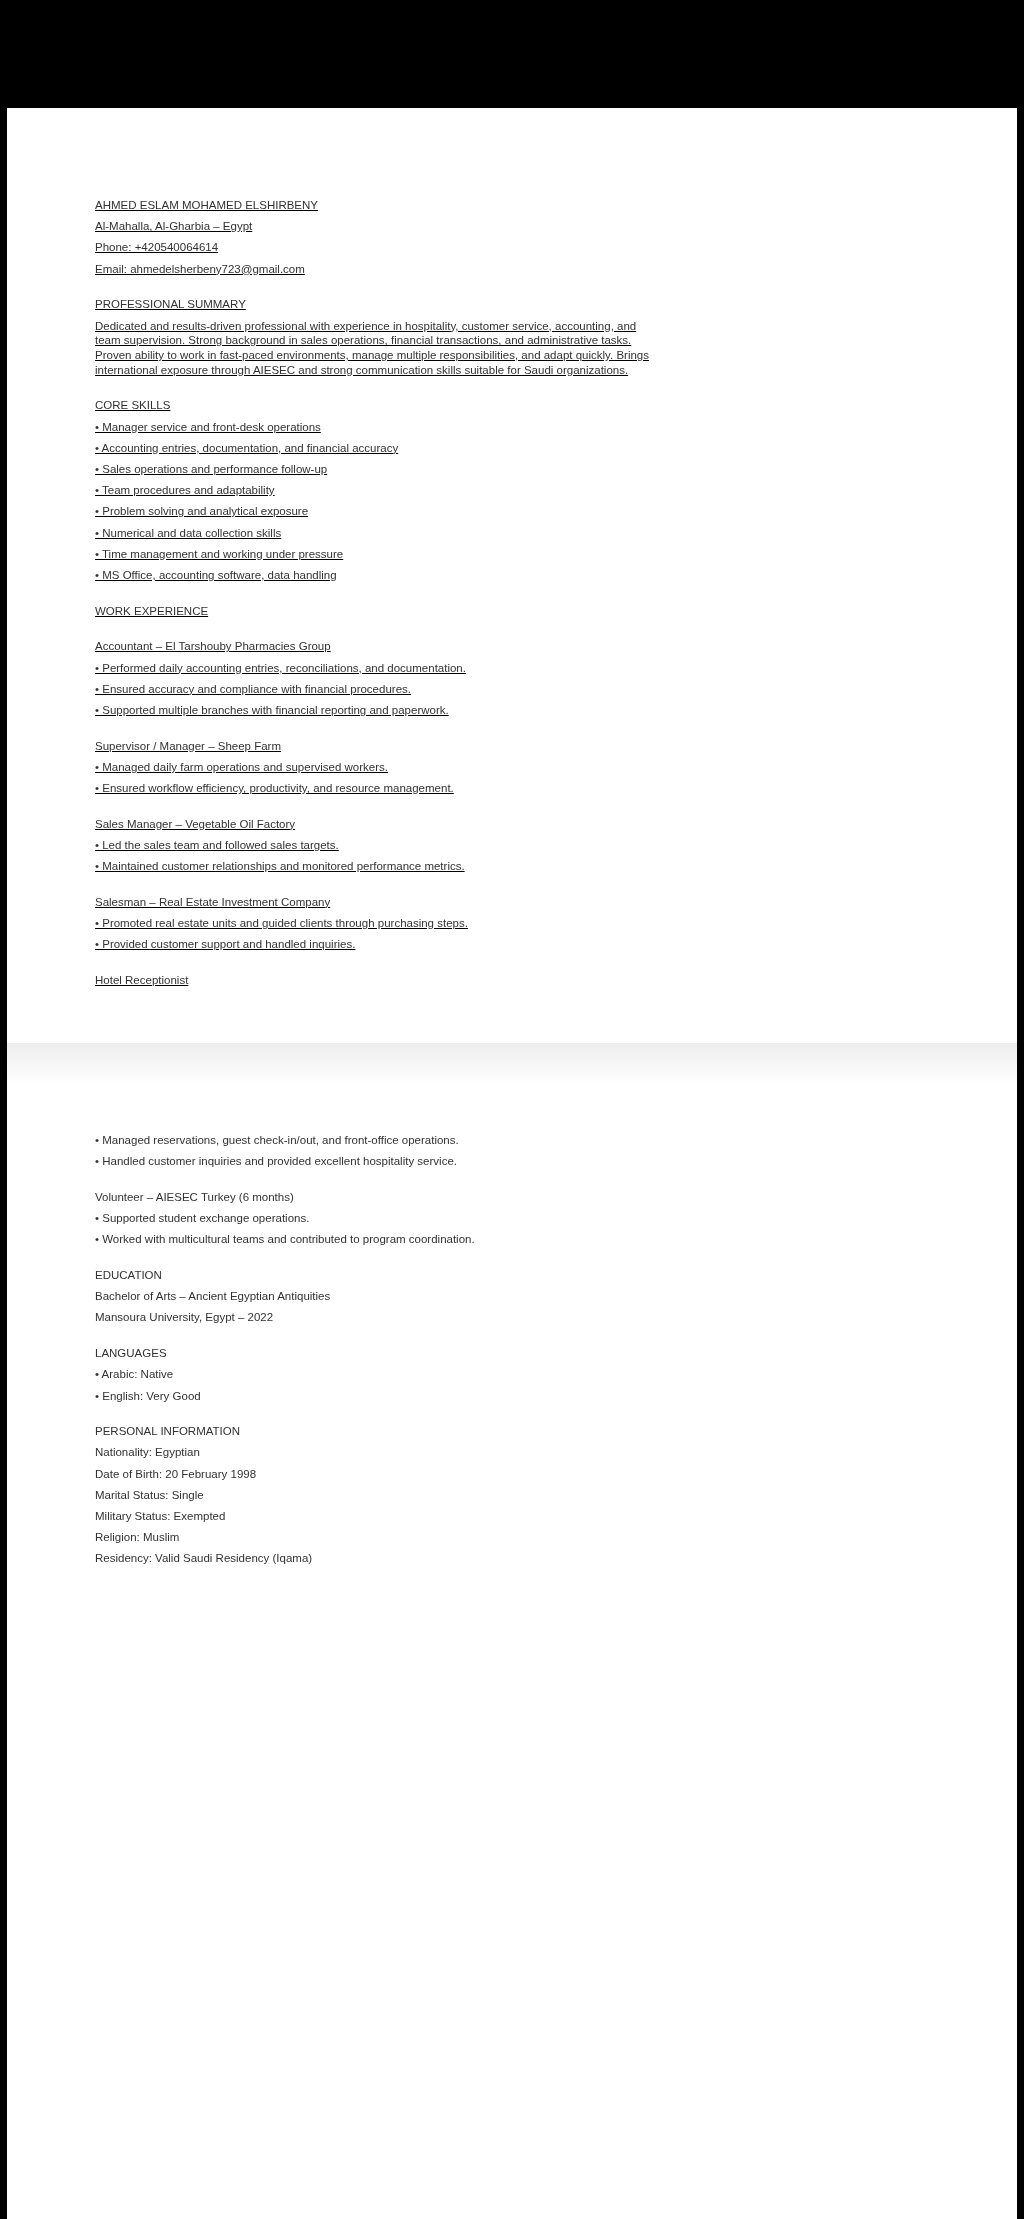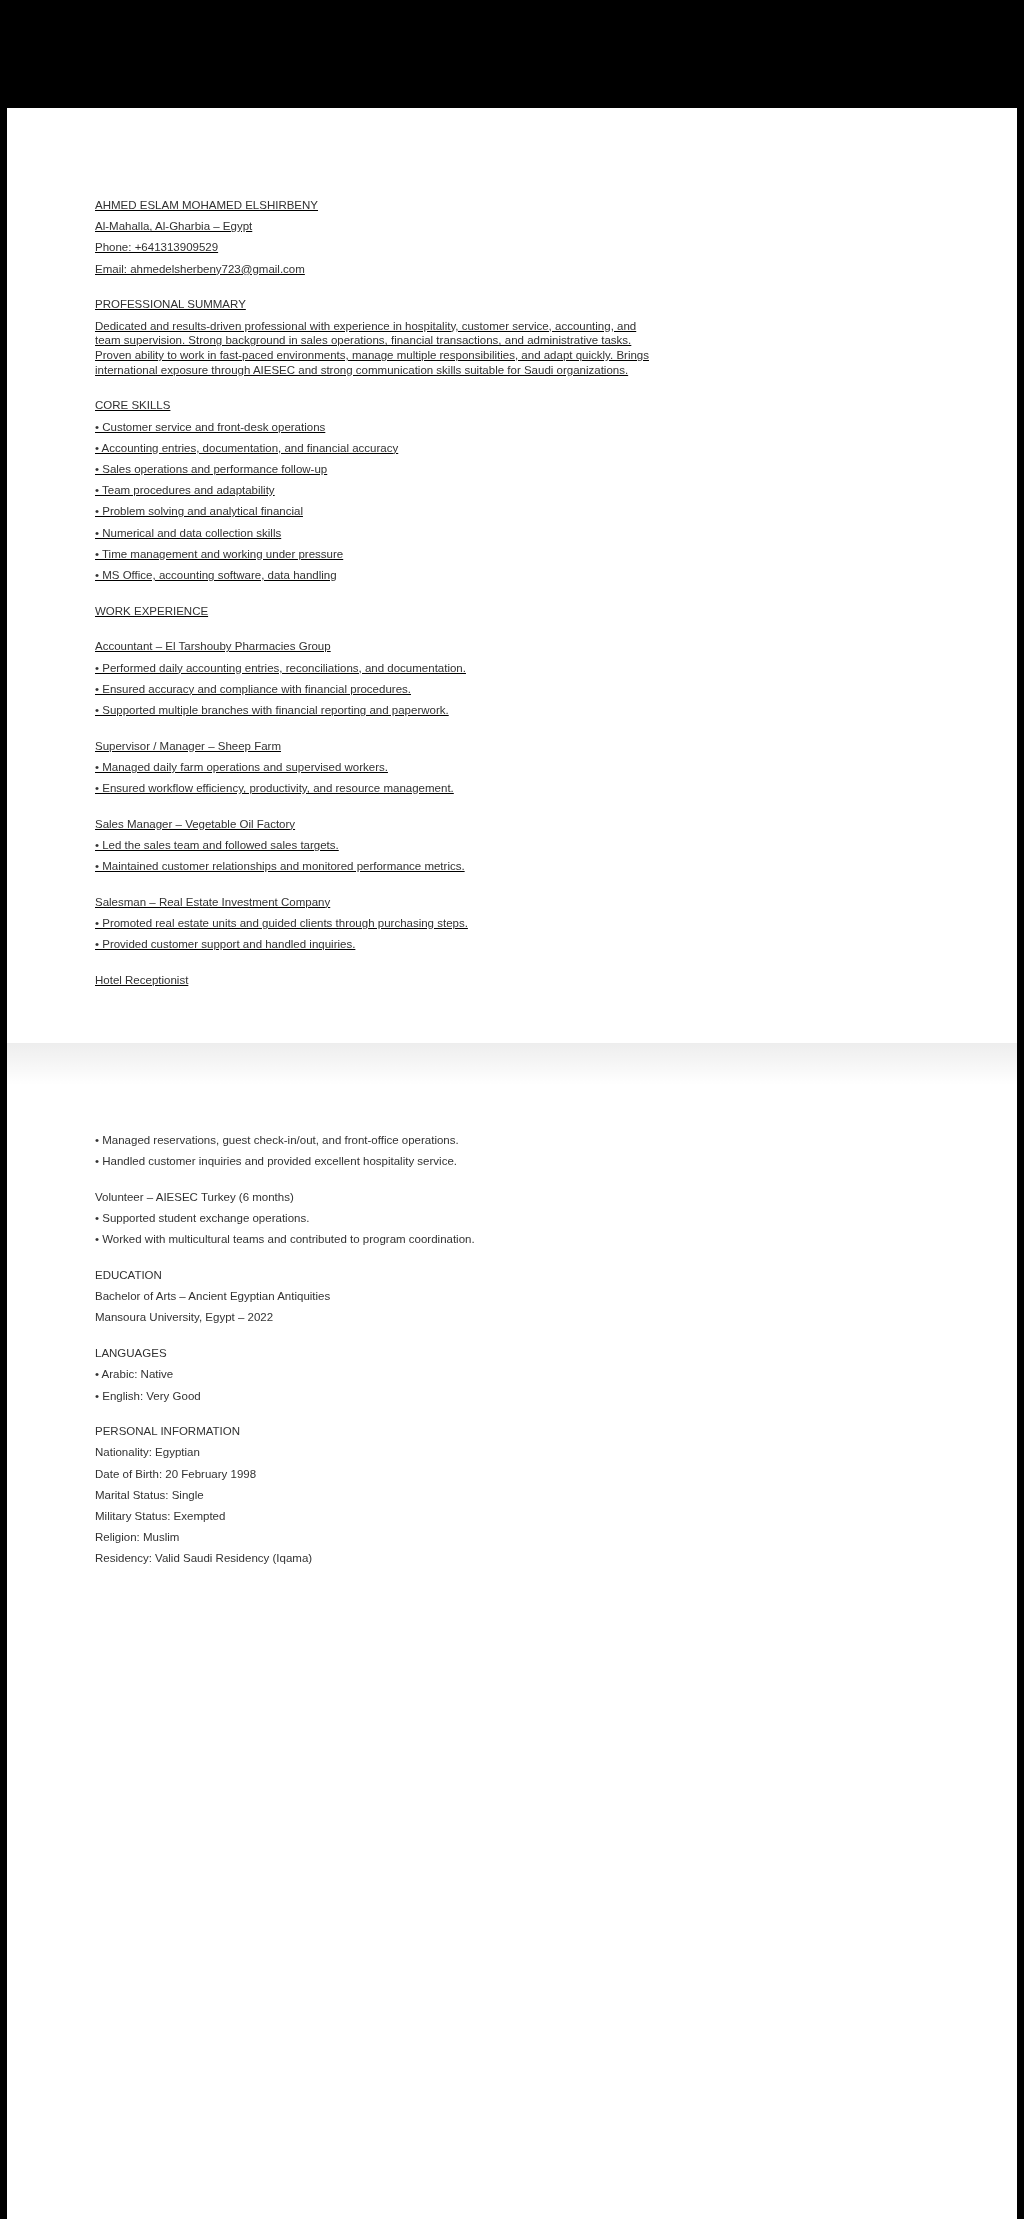--- a/index.html
+++ b/index.html
@@ -58,32 +58,32 @@
 </head>
 <body>
 
 <div class="viewport">
 
   <div class="page page-1">
     <div class="content">
 
       <p>AHMED ESLAM MOHAMED ELSHIRBENY</p>
       <p>Al-Mahalla, Al-Gharbia – Egypt</p>
-      <p>Phone: +641313909529</p>
+      <p>Phone: +420540064614</p>
       <p>Email: ahmedelsherbeny723@gmail.com</p>
 
       <p class="gap">PROFESSIONAL SUMMARY</p>
       <p>Dedicated and results-driven professional with experience in hospitality, customer service, accounting, and team supervision. Strong background in sales operations, financial transactions, and administrative tasks. Proven ability to work in fast-paced environments, manage multiple responsibilities, and adapt quickly. Brings international exposure through AIESEC and strong communication skills suitable for Saudi organizations.</p>
 
       <p class="gap">CORE SKILLS</p>
-      <p>• Customer service and front-desk operations</p>
+      <p>• Manager service and front-desk operations</p>
       <p>• Accounting entries, documentation, and financial accuracy</p>
       <p>• Sales operations and performance follow-up</p>
       <p>• Team procedures and adaptability</p>
-      <p>• Problem solving and analytical financial</p>
+      <p>• Problem solving and analytical exposure</p>
       <p>• Numerical and data collection skills</p>
       <p>• Time management and working under pressure</p>
       <p>• MS Office, accounting software, data handling</p>
 
       <p class="gap">WORK EXPERIENCE</p>
 
       <p class="gap">Accountant – El Tarshouby Pharmacies Group</p>
       <p>• Performed daily accounting entries, reconciliations, and documentation.</p>
       <p>• Ensured accuracy and compliance with financial procedures.</p>
       <p>• Supported multiple branches with financial reporting and paperwork.</p>

